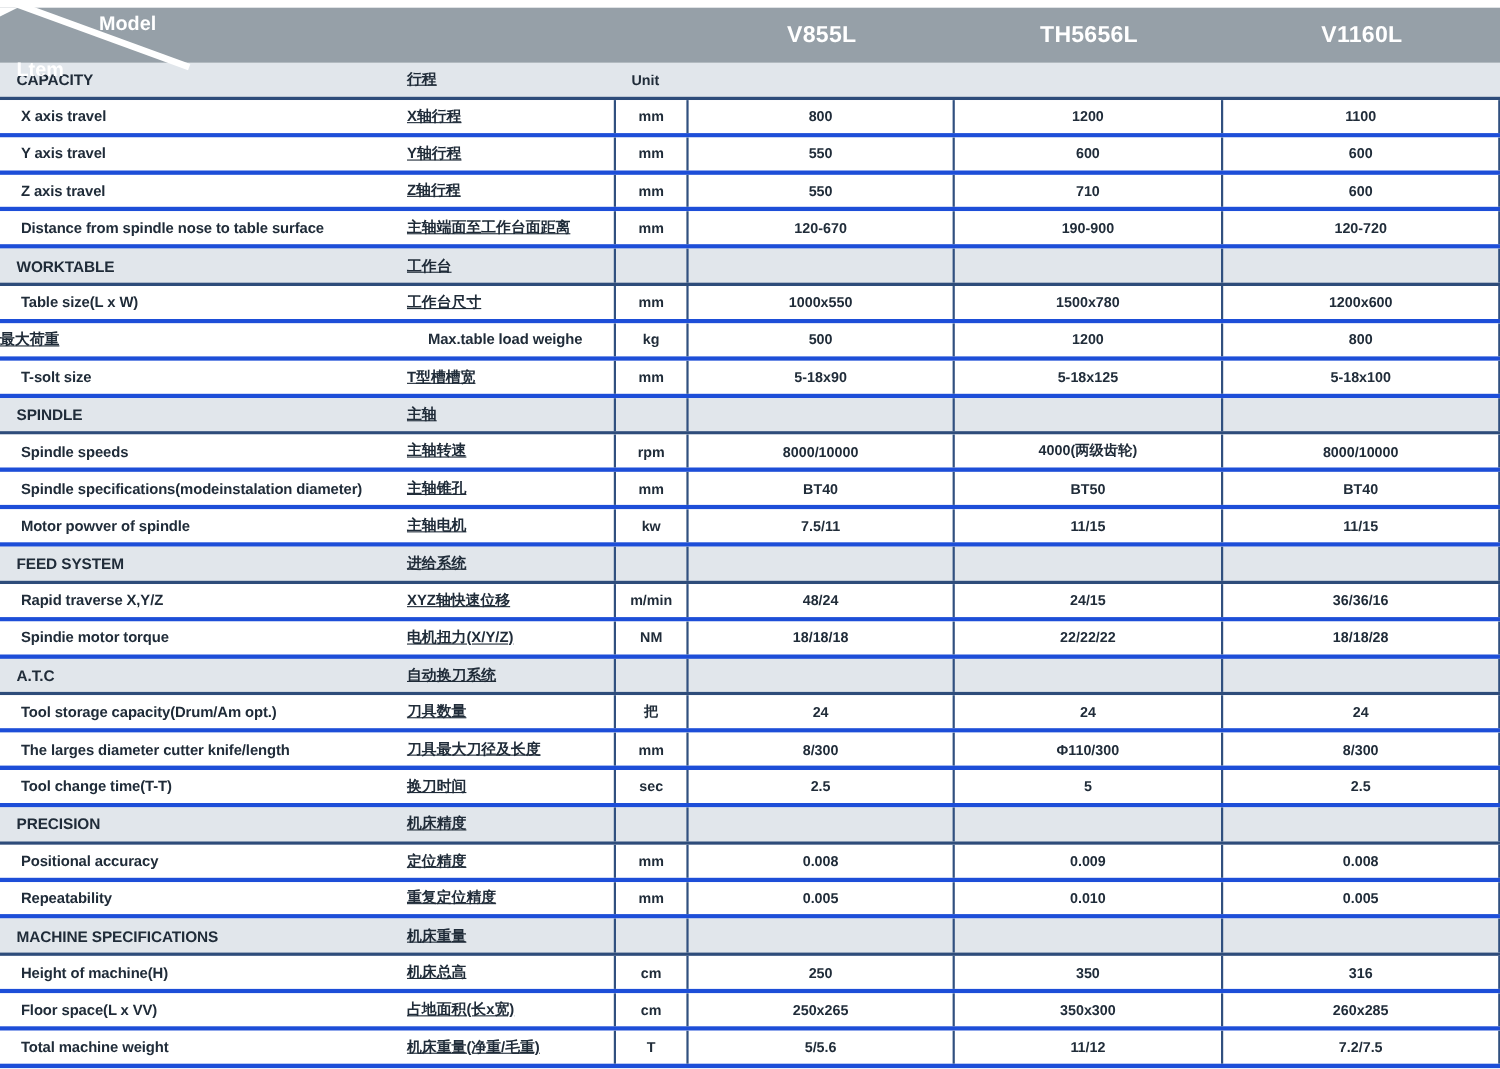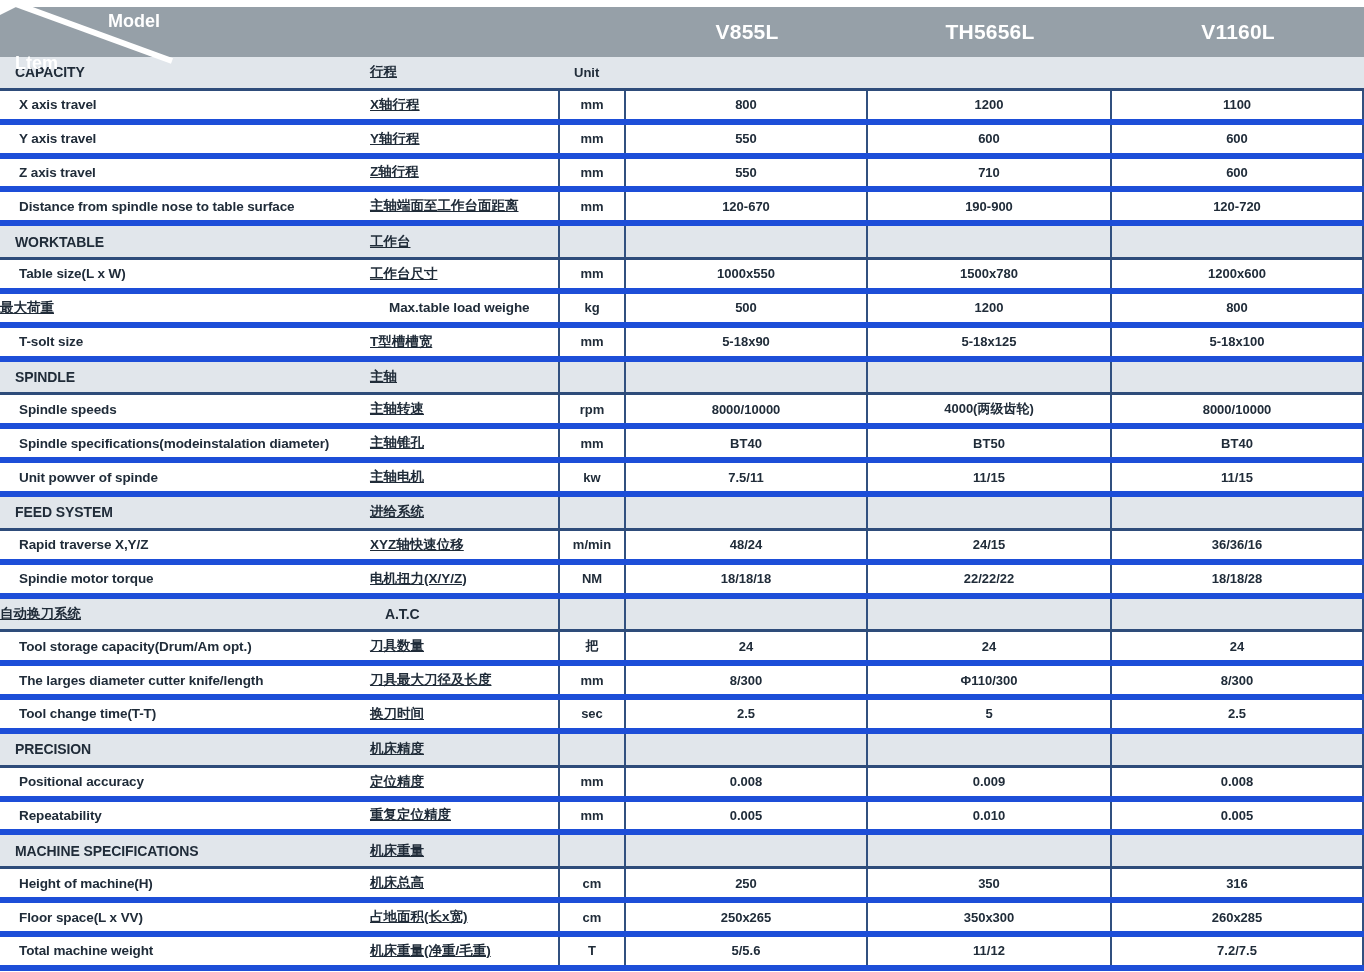--- a/index.html
+++ b/index.html
@@ -12,28 +12,28 @@
 
   
   .top-header{
     position:relative;height:50px;margin-top:7px;background:#96A0A8;
     display:grid;grid-template-columns:370px 188px 68px 242px 244px 252px;
     align-items:center;
   }
   .model-cell{text-align:center;color:#ffffff;font-weight:bold;font-size:21px;letter-spacing:.2px;}
   .corner{position:absolute;left:0;top:0;width:200px;height:50px;overflow:visible;}
   .corner svg{position:absolute;left:0;top:0;overflow:visible;}
-  .corner-model{position:absolute;left:108px;top:4px;color:#ffffff;font-weight:bold;font-size:18px;}
+  .corner-model{position:absolute;left:90px;top:4px;color:#ffffff;font-weight:bold;font-size:18px;}
   .corner-ltem{position:absolute;left:15px;top:24px;color:#ffffff;font-weight:bold;font-size:18px;margin-top:22px;}
 
   
   .row{
     display:grid;grid-template-columns:370px 188px 68px 242px 244px 252px;
     height:33.85px;box-sizing:border-box;align-items:stretch;
-    background:#ffffff;border-bottom:6px solid #1d4ed8;
+    background:#ffffff;border-bottom:4px solid #1d4ed8;
   }
   .row.section{background:#E1E6EB;border-bottom:3px solid #2E4C7A;}
   .cell{height:100%;display:flex;align-items:center;box-sizing:border-box;color:#202C39;}
   .cell.en{padding-left:19px;font-weight:bold;font-size:13.5px;letter-spacing:-.1px;}
   .cell.zh{font-weight:bold;font-size:13.5px;text-decoration:underline;}
   .cell.unit{justify-content:center;font-weight:bold;font-size:13px;
              border-left:2px solid #31507F;border-right:2px solid #31507F;text-align:right;}
   .cell.val{justify-content:center;font-weight:bold;font-size:13px;
             border-right:2px solid #31507F;}
   .row.section .cell.en{font-size:14px;padding-left:15px;}
@@ -154,21 +154,21 @@
       </div>
       <div class="row">
         <div class="cell en">Spindle specifications(modeinstalation diameter)</div>
         <div class="cell zh">主轴锥孔</div>
         <div class="cell unit">mm</div>
         <div class="cell val">BT40</div>
         <div class="cell val">BT50</div>
         <div class="cell val">BT40</div>
       </div>
       <div class="row">
-        <div class="cell en">Unit powver of spinde</div>
+        <div class="cell en">Motor powver of spindle</div>
         <div class="cell zh">主轴电机</div>
         <div class="cell unit">kw</div>
         <div class="cell val">7.5/11</div>
         <div class="cell val">11/15</div>
         <div class="cell val">11/15</div>
       </div>
       <div class="row section">
         <div class="cell en">FEED SYSTEM</div>
         <div class="cell zh">进给系统</div>
         <div class="cell unit"></div>
@@ -186,22 +186,22 @@
       </div>
       <div class="row">
         <div class="cell en">Spindie motor torque</div>
         <div class="cell zh">电机扭力(X/Y/Z)</div>
         <div class="cell unit">NM</div>
         <div class="cell val">18/18/18</div>
         <div class="cell val">22/22/22</div>
         <div class="cell val">18/18/28</div>
       </div>
       <div class="row section">
+        <div class="cell en">A.T.C</div>
         <div class="cell zh">自动换刀系统</div>
-        <div class="cell en">A.T.C</div>
         <div class="cell unit"></div>
         <div class="cell val"></div>
         <div class="cell val"></div>
         <div class="cell val"></div>
       </div>
       <div class="row">
         <div class="cell en">Tool storage capacity(Drum/Am opt.)</div>
         <div class="cell zh">刀具数量</div>
         <div class="cell unit">把</div>
         <div class="cell val">24</div>

